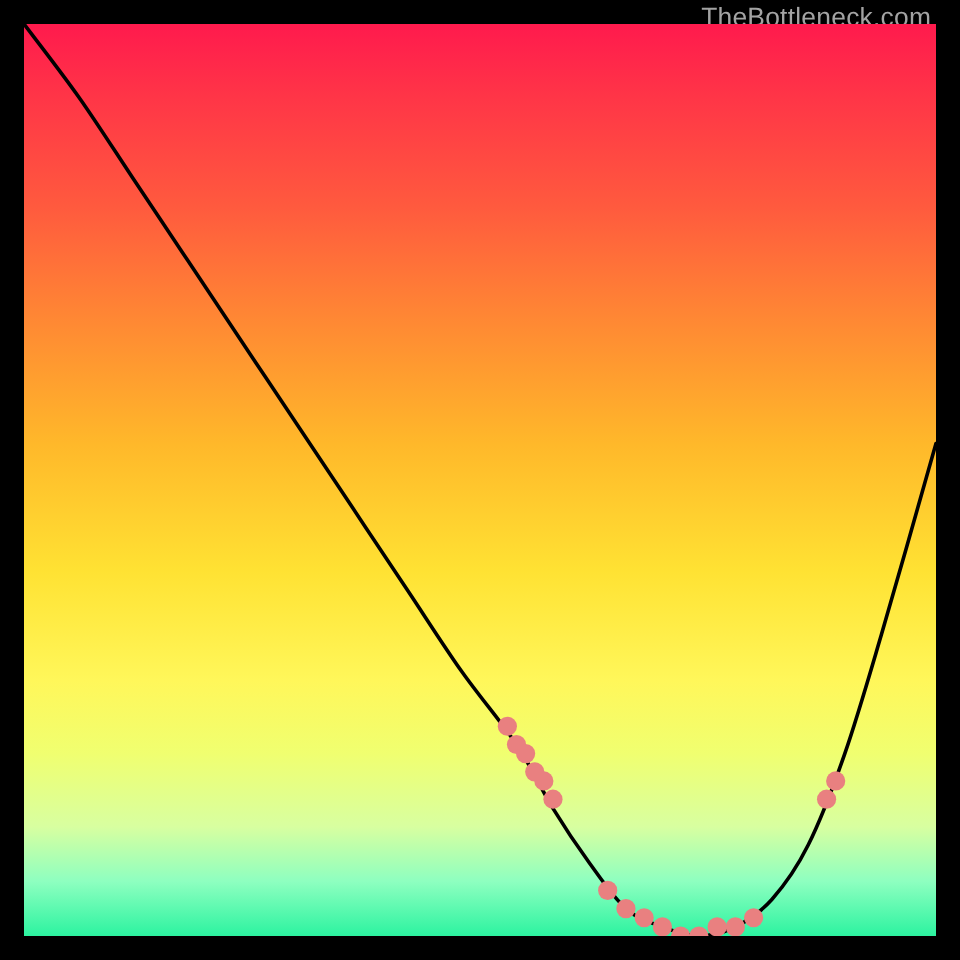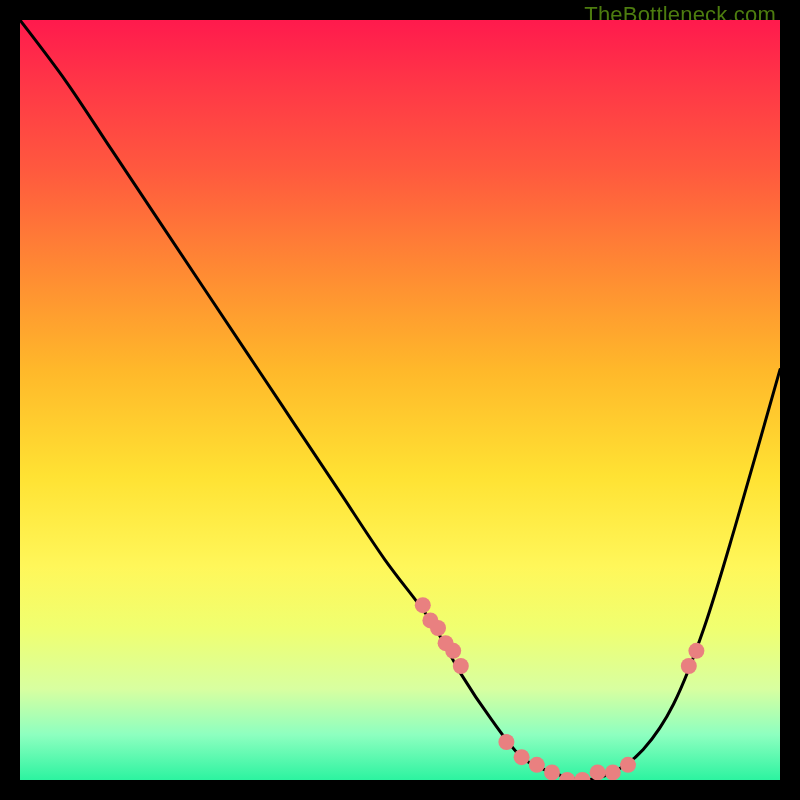--- a/index.html
+++ b/index.html
@@ -44,21 +44,21 @@
     position: absolute;
     left: 0;
     top: 0;
     width: 760px;
     height: 760px;
   }
   .watermark {
     position: absolute;
     top: 2px;
     right: 24px;
-    color: #4d7c0f;
+    color: #a3a3a3;
     font-size: 22px;
     font-weight: 500;
     letter-spacing: 0.2px;
     text-align: center;
   }
 </style>
 </head>
 <body>
 
 <div class="watermark">TheBottleneck.com</div>

